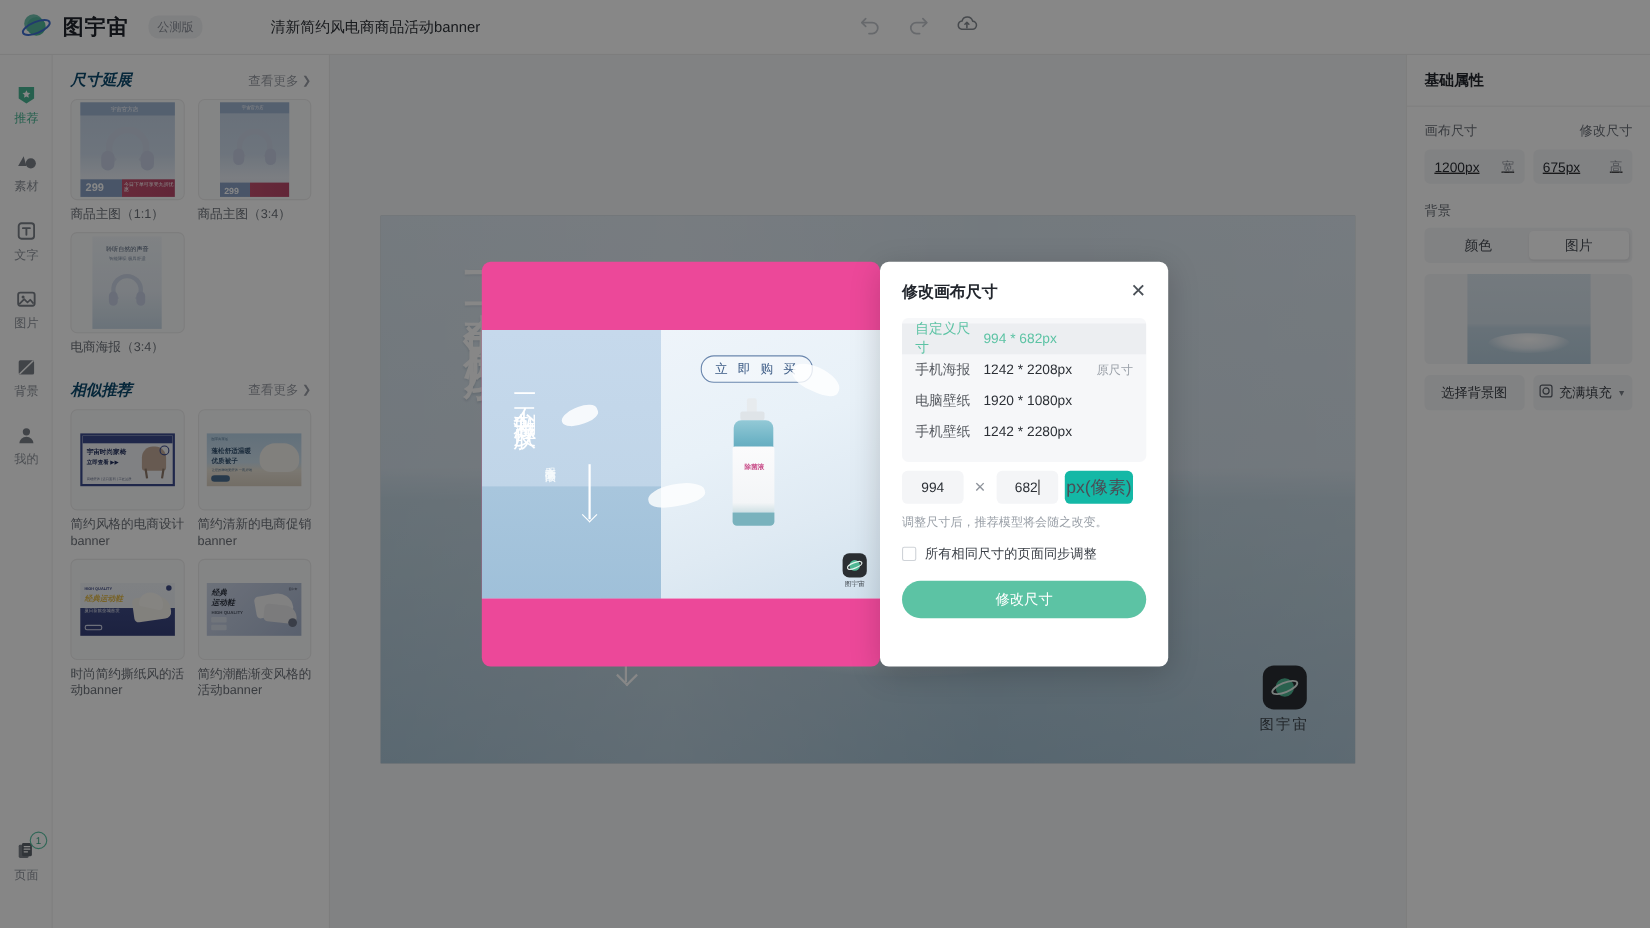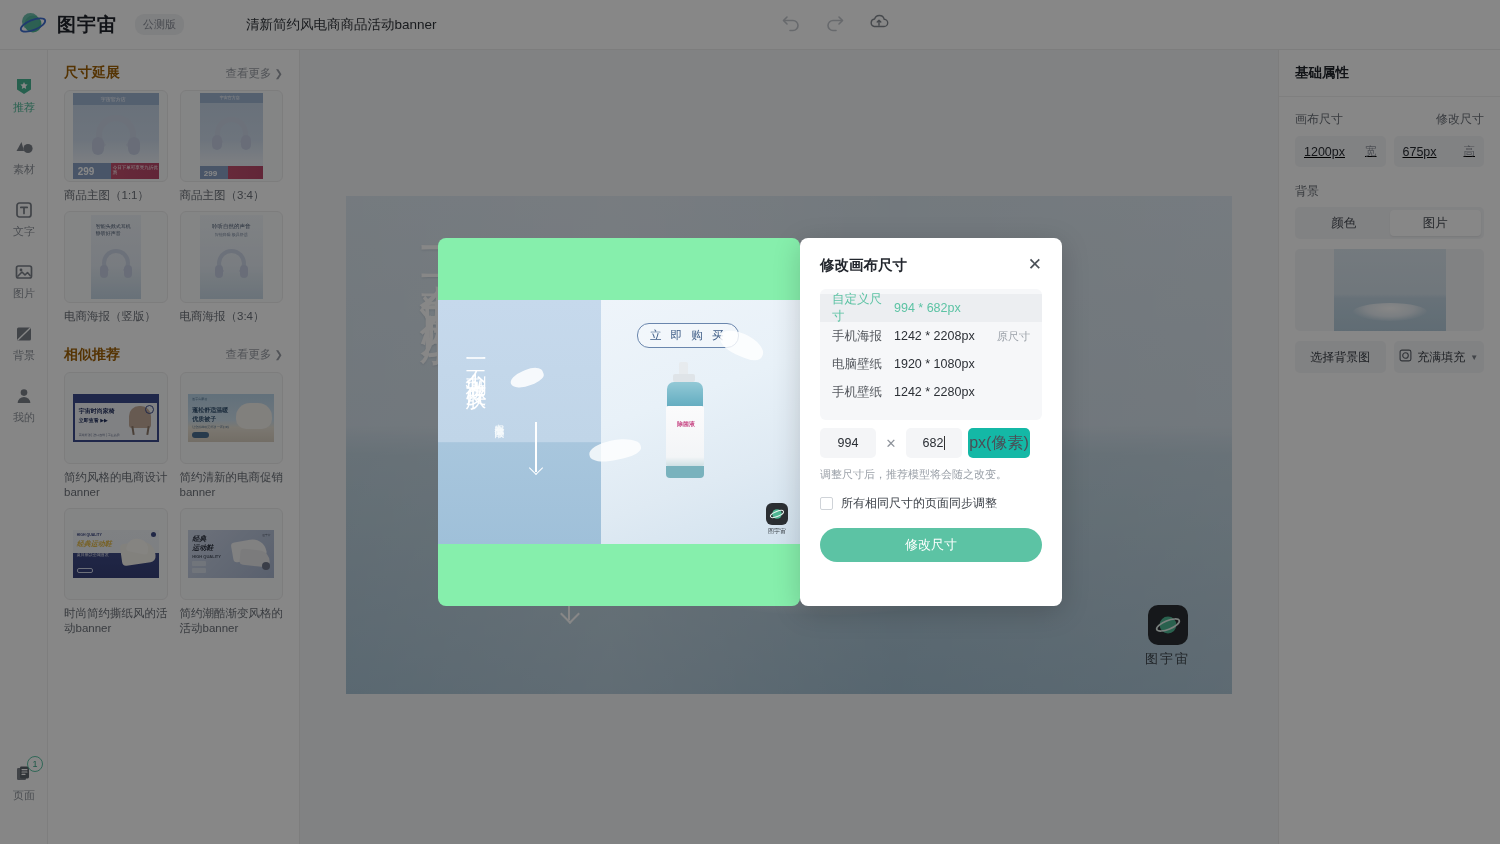--- a/index.html
+++ b/index.html
@@ -71,21 +71,21 @@
 
   
   #leftpanel {
     position: absolute; left: 48px; top: 50px; width: 252px; height: 794px;
     background: #ffffff; border-right: 1px solid #ededed; overflow: hidden;
   }
   .sec-head {
     display: flex; align-items: center; justify-content: space-between;
     padding: 14px 16px 8px 16px;
   }
-  .sec-title { font-size: 14px; font-weight: 700; color: #a16207; }
+  .sec-title { font-size: 14px; font-weight: 700; color: #0c4a6e; font-style: italic; }
   .sec-more { font-size: 11.5px; color: #9a9ea6; cursor: pointer; display: flex; align-items: center; gap: 3px; }
   .chev { font-size: 10px; }
   .tpl-grid { display: grid; grid-template-columns: 1fr 1fr; gap: 8px 12px; padding: 0 16px; }
   .tpl-card { cursor: pointer; }
   .tpl-thumb {
     width: 100%; height: 92px; border-radius: 6px; border: 1px solid #ececec;
     background: #fafbfc; overflow: hidden; display: flex; align-items: center; justify-content: center;
     position: relative;
   }
   .tpl-thumb.wide { height: 92px; }
@@ -144,21 +144,21 @@
   }
   .cv-logo-sq {
     width: 40px; height: 40px; border-radius: 10px; background: #2b2f33;
     display: flex; align-items: center; justify-content: center;
   }
   .cv-logo-txt { font-size: 13px; color: #3f464d; letter-spacing: 2px; }
 
   
   #previewpanel {
     position: absolute; left: 438px; top: 238px; width: 362px; height: 368px;
-    background: #86efac; border-radius: 8px; z-index: 55;
+    background: #ec4899; border-radius: 8px; z-index: 55;
     overflow: hidden;
   }
   #previewimg {
     position: absolute; left: 0; top: 62px; width: 362px; height: 244px;
     overflow: hidden;
     background: linear-gradient(90deg, #c2d6ea 0%, #c2d6ea 30%, #bdd2e4 30%, #bdd2e4 45%, #f2f7fb 45%, #eef5fa 100%);
   }
   .pv-left {
     position: absolute; left: 0; top: 0; width: 45%; height: 100%;
     background: linear-gradient(180deg, #c6d9ec 0%, #c0d5e8 58%, #a8c6dd 58.5%, #9fc0d9 100%);
@@ -447,31 +447,20 @@
             <div style="position:absolute;left:15px;top:24px;width:33px;height:33px;border:5px solid #cdd5e6;border-bottom-color:transparent;border-radius:50%;"></div>
             <div style="position:absolute;left:12px;top:42px;width:10px;height:15px;background:#c6cfe3;border-radius:5px;"></div>
             <div style="position:absolute;left:41px;top:42px;width:10px;height:15px;background:#c6cfe3;border-radius:5px;"></div>
             <div style="position:absolute;left:0;bottom:0;right:0;height:13px;background:linear-gradient(90deg,#8aa1c4 0%,#8aa1c4 44%,#c2506e 44%,#b9486a 100%);"></div>
             <div style="position:absolute;left:4px;bottom:1px;font-size:8px;color:#fff;font-weight:700;">299</div>
           </div>
         </div>
         <div class="tpl-label">商品主图（3:4）</div>
       </div>
 
-      <div class="tpl-card">
-        <div class="tpl-thumb">
-          <div class="mini" style="width:50px;height:84px;background:linear-gradient(180deg,#eef2f7 0%,#e3eaf2 60%,#c5d6e4 100%);">
-            <div style="position:absolute;left:5px;top:8px;font-size:5px;color:#4a5a72;line-height:1.5;">智能头戴式耳机<br>静听好声音</div>
-            <div style="position:absolute;left:11px;top:34px;width:28px;height:28px;border:4px solid #cdd5e6;border-bottom-color:transparent;border-radius:50%;"></div>
-            <div style="position:absolute;left:9px;top:50px;width:8px;height:13px;background:#c6cfe3;border-radius:4px;"></div>
-            <div style="position:absolute;left:33px;top:50px;width:8px;height:13px;background:#c6cfe3;border-radius:4px;"></div>
-          </div>
-        </div>
-        <div class="tpl-label">电商海报（竖版）</div>
-      </div>
 
       <div class="tpl-card">
         <div class="tpl-thumb">
           <div class="mini" style="width:63px;height:84px;background:linear-gradient(180deg,#f1f5f9 0%,#e5ecf3 60%,#c9d9e6 100%);">
             <div style="position:absolute;left:0;right:0;top:8px;text-align:center;font-size:5.5px;color:#4a5a72;">聆听自然的声音</div>
             <div style="position:absolute;left:0;right:0;top:17px;text-align:center;font-size:4px;color:#7e8da3;">智能降噪 极具舒适</div>
             <div style="position:absolute;left:17px;top:34px;width:29px;height:29px;border:4px solid #cdd5e6;border-bottom-color:transparent;border-radius:50%;"></div>
             <div style="position:absolute;left:15px;top:50px;width:8px;height:13px;background:#c6cfe3;border-radius:4px;"></div>
             <div style="position:absolute;left:40px;top:50px;width:8px;height:13px;background:#c6cfe3;border-radius:4px;"></div>
           </div>

